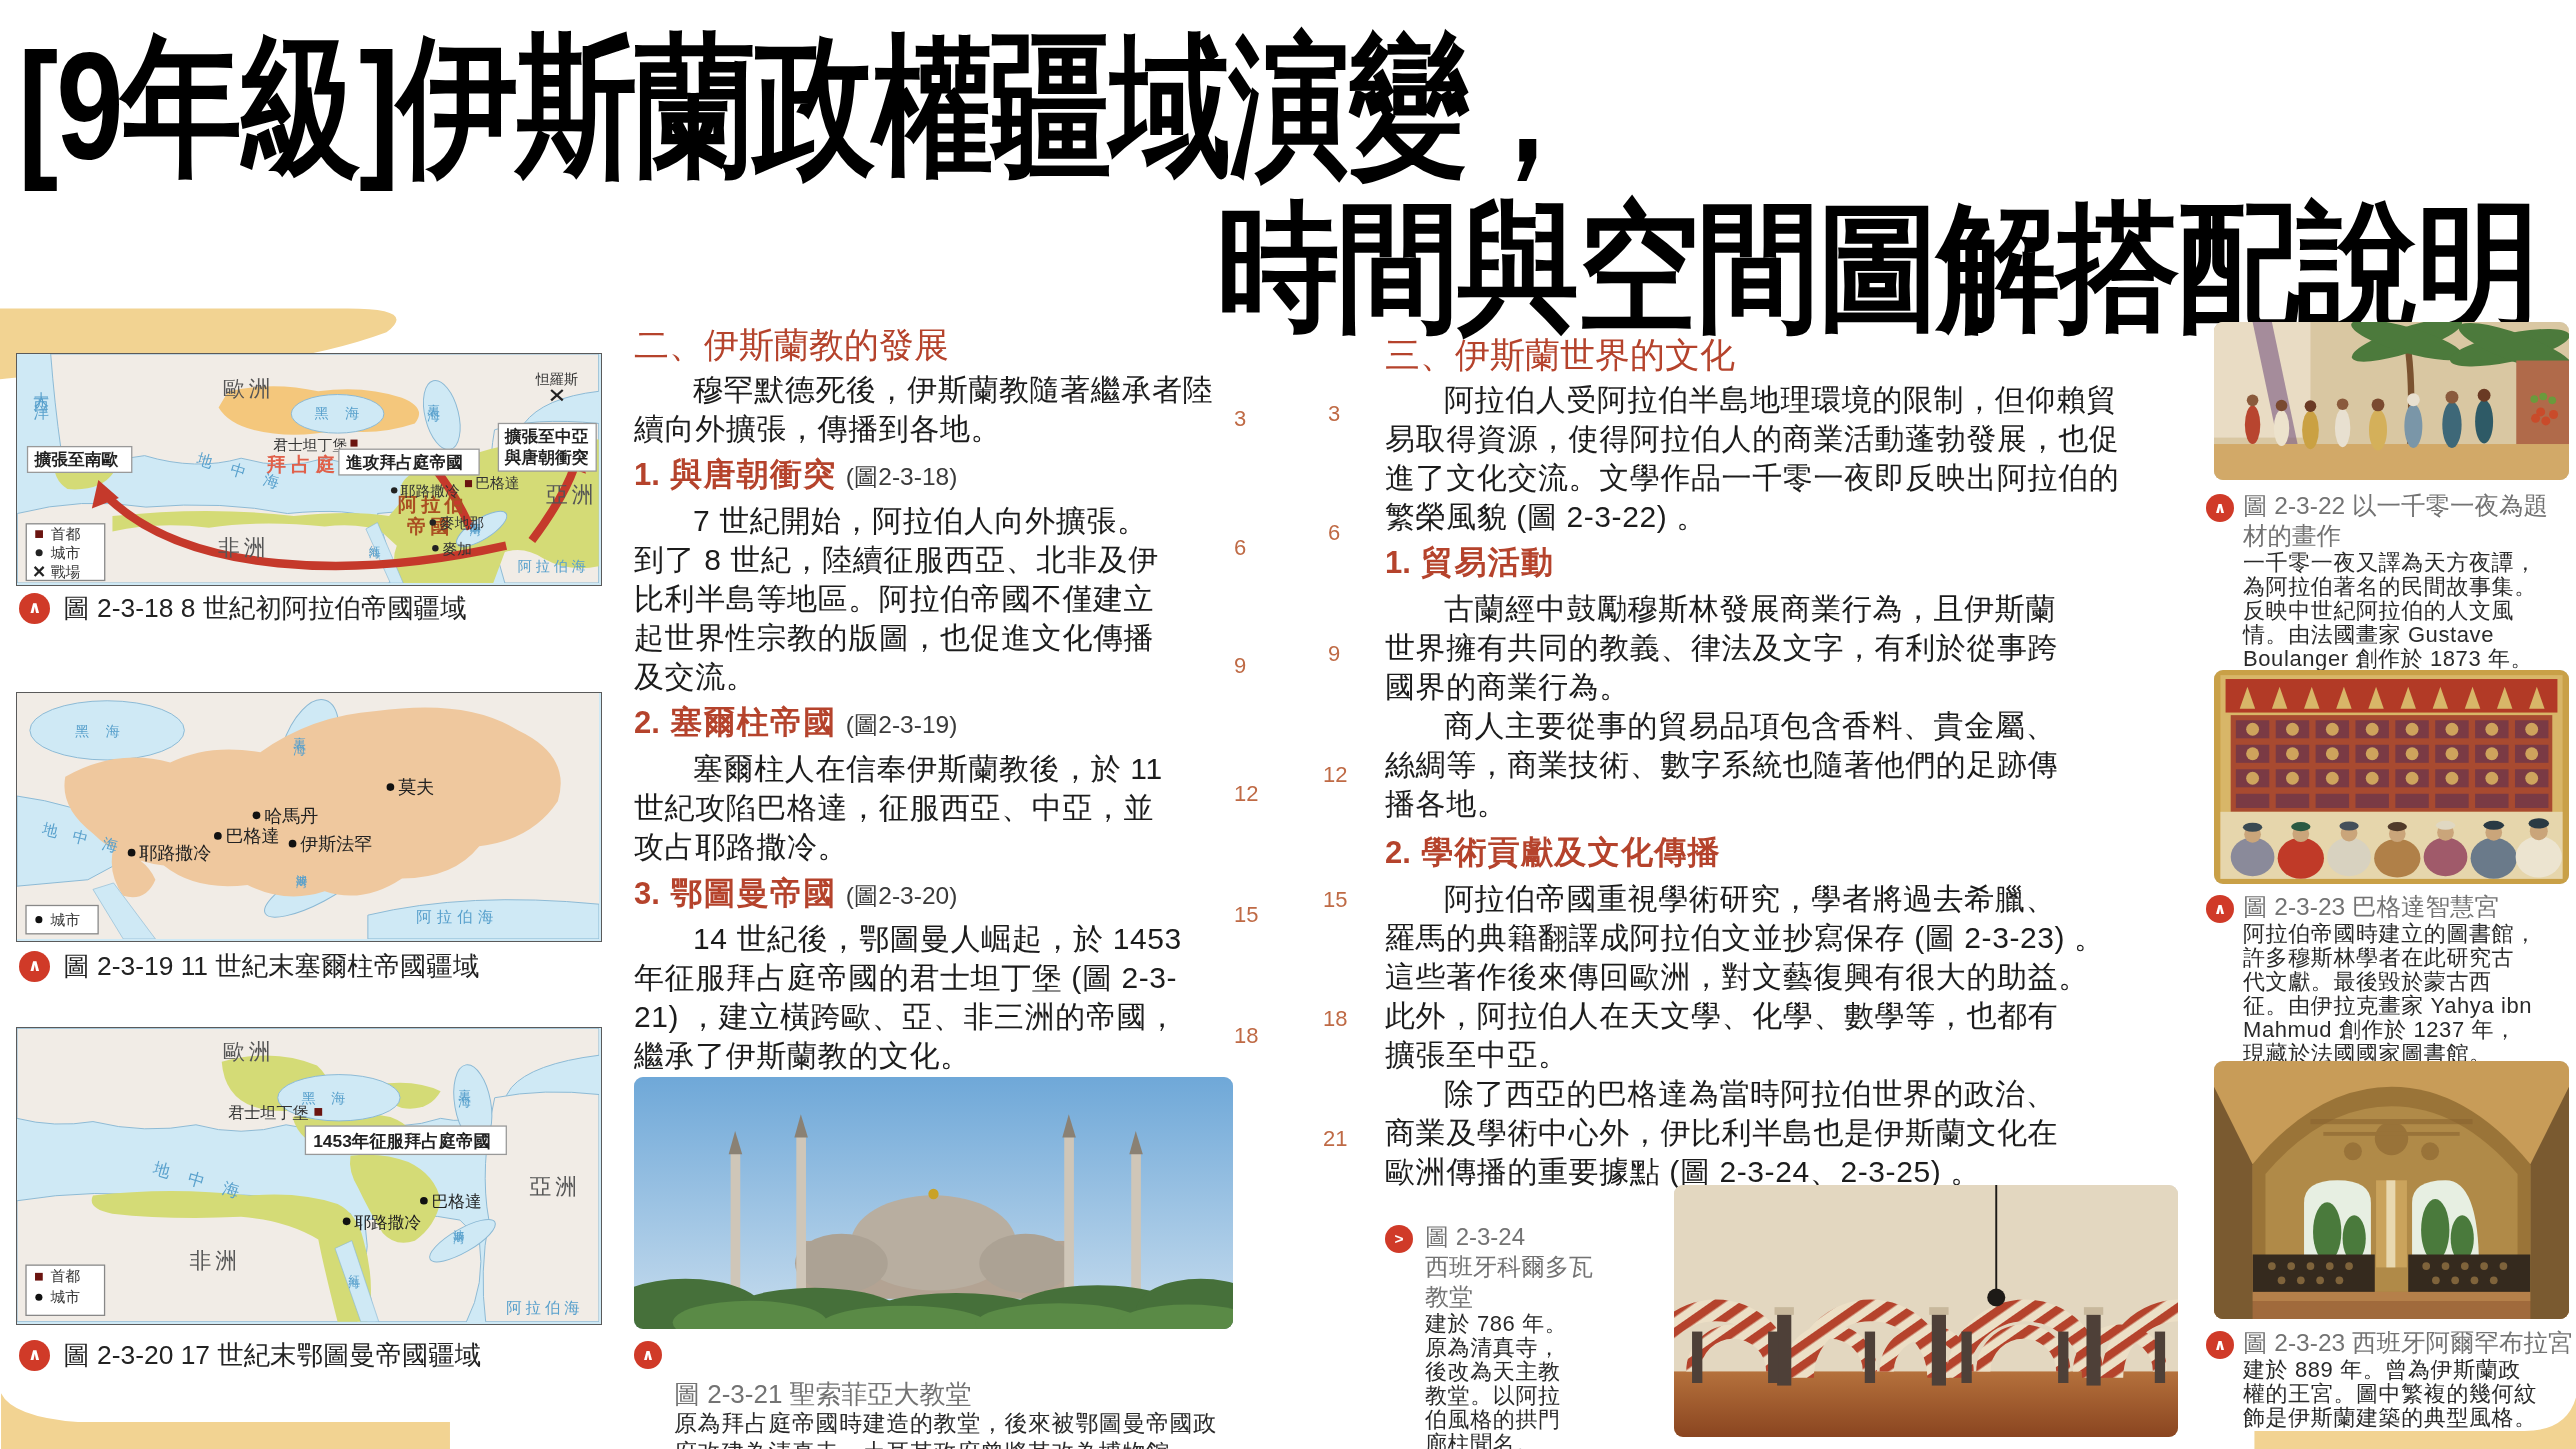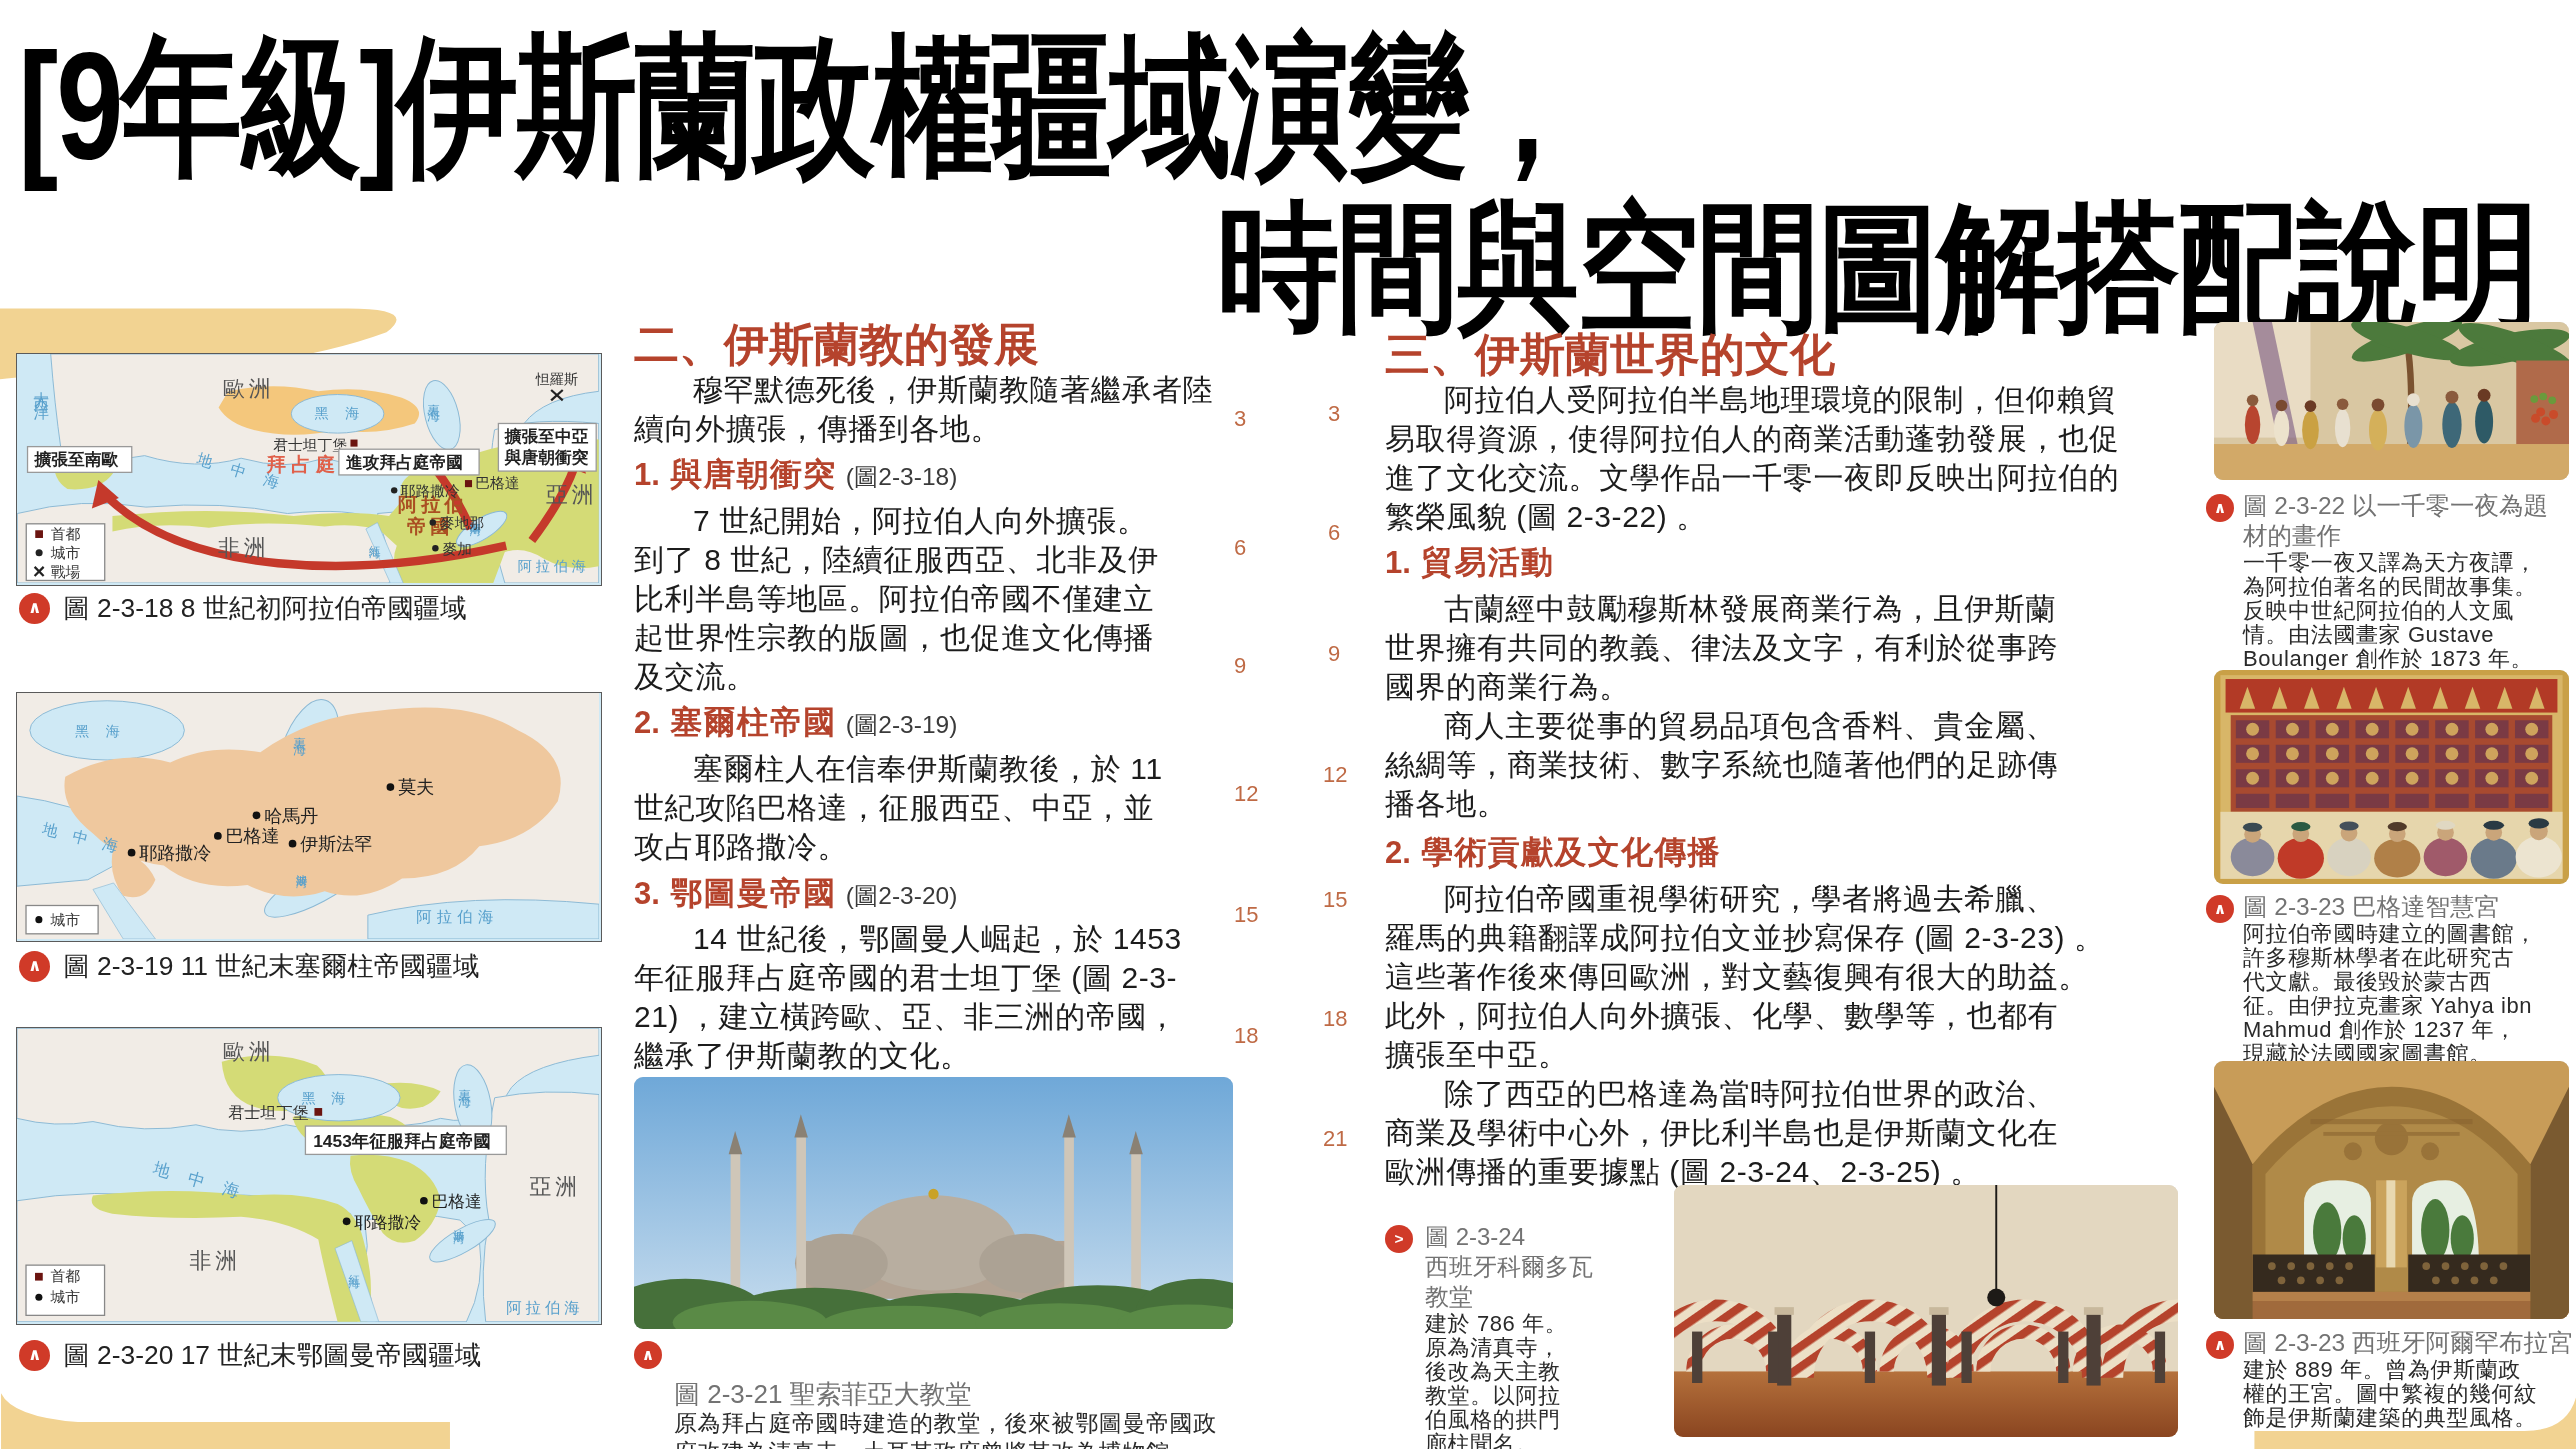--- a/index.html
+++ b/index.html
@@ -32,21 +32,21 @@
   svg text{font-family:"Liberation Sans","DejaVu Sans",sans-serif;}
   .vtext{writing-mode:vertical-rl;text-orientation:upright;}
   .mapcap{position:absolute;display:flex;align-items:center;gap:13px;font-size:26.4px;font-weight:500;color:#222;white-space:nowrap;}
   .cap-icon{width:31px;height:31px;min-width:31px;border-radius:50%;background:var(--icon_red);color:#fff;
             display:flex;align-items:center;justify-content:center;font-size:16.7px;font-weight:900;line-height:1;}
 
   
   .textcol{position:absolute;}
   .col-left{left:634px;top:324px;width:602px;}
   .col-right{left:1385px;top:334px;width:805px;}
-  .h2{font-size:45px;line-height:41px;font-weight:700;color:var(--heading_red);margin-bottom:5.2px;white-space:nowrap;}
+  .h2{font-size:35px;line-height:41px;font-weight:400;color:var(--heading_red);margin-bottom:5.2px;white-space:nowrap;}
   .h3{display:flex;align-items:baseline;margin-top:5.2px;margin-bottom:3.9px;white-space:nowrap;}
   .h3 .num{font-size:31px;font-weight:700;color:var(--heading_red);margin-right:10.3px;}
   .h3 .h3t{font-size:32px;font-weight:700;color:var(--heading_red);letter-spacing:1.3px;}
   .h3 .note{font-size:24.5px;color:#3a3a3a;font-weight:400;margin-left:9px;}
   .tline{font-size:30px;line-height:39px;height:39px;color:#1c1c1c;letter-spacing:0.6px;white-space:nowrap;}
   .indent{text-indent:59px;}
   .lineno{position:absolute;font-size:22px;color:var(--line_number);}
 
   
   .photo{position:absolute;border-radius:9px;overflow:hidden;background:#ddd;}
@@ -375,21 +375,21 @@
   <div class="tline indent">商人主要從事的貿易品項包含香料、貴金屬、</div>
   <div class="tline">絲綢等，商業技術、數字系統也隨著他們的足跡傳</div>
   <div class="tline">播各地。</div>
   <div class="h3" style="margin-top:7.7px;">
     <span class="num">2.</span>
     <span class="h3t">學術貢獻及文化傳播</span>
   </div>
   <div class="tline indent">阿拉伯帝國重視學術研究，學者將過去希臘、</div>
   <div class="tline">羅馬的典籍翻譯成阿拉伯文並抄寫保存 (圖 2-3-23) 。</div>
   <div class="tline">這些著作後來傳回歐洲，對文藝復興有很大的助益。</div>
-  <div class="tline">此外，阿拉伯人向外擴張、化學、數學等，也都有</div>
+  <div class="tline">此外，阿拉伯人在天文學、化學、數學等，也都有</div>
   <div class="tline">擴張至中亞。</div>
   <div class="tline indent">除了西亞的巴格達為當時阿拉伯世界的政治、</div>
   <div class="tline">商業及學術中心外，伊比利半島也是伊斯蘭文化在</div>
   <div class="tline">歐洲傳播的重要據點 (圖 2-3-24、2-3-25) 。</div>
 </div>
 
 <span class="lineno" style="left:1328px;top:401px;">3</span>
 <span class="lineno" style="left:1328px;top:520px;">6</span>
 <span class="lineno" style="left:1328px;top:641px;">9</span>
 <span class="lineno" style="left:1323px;top:762px;">12</span>

